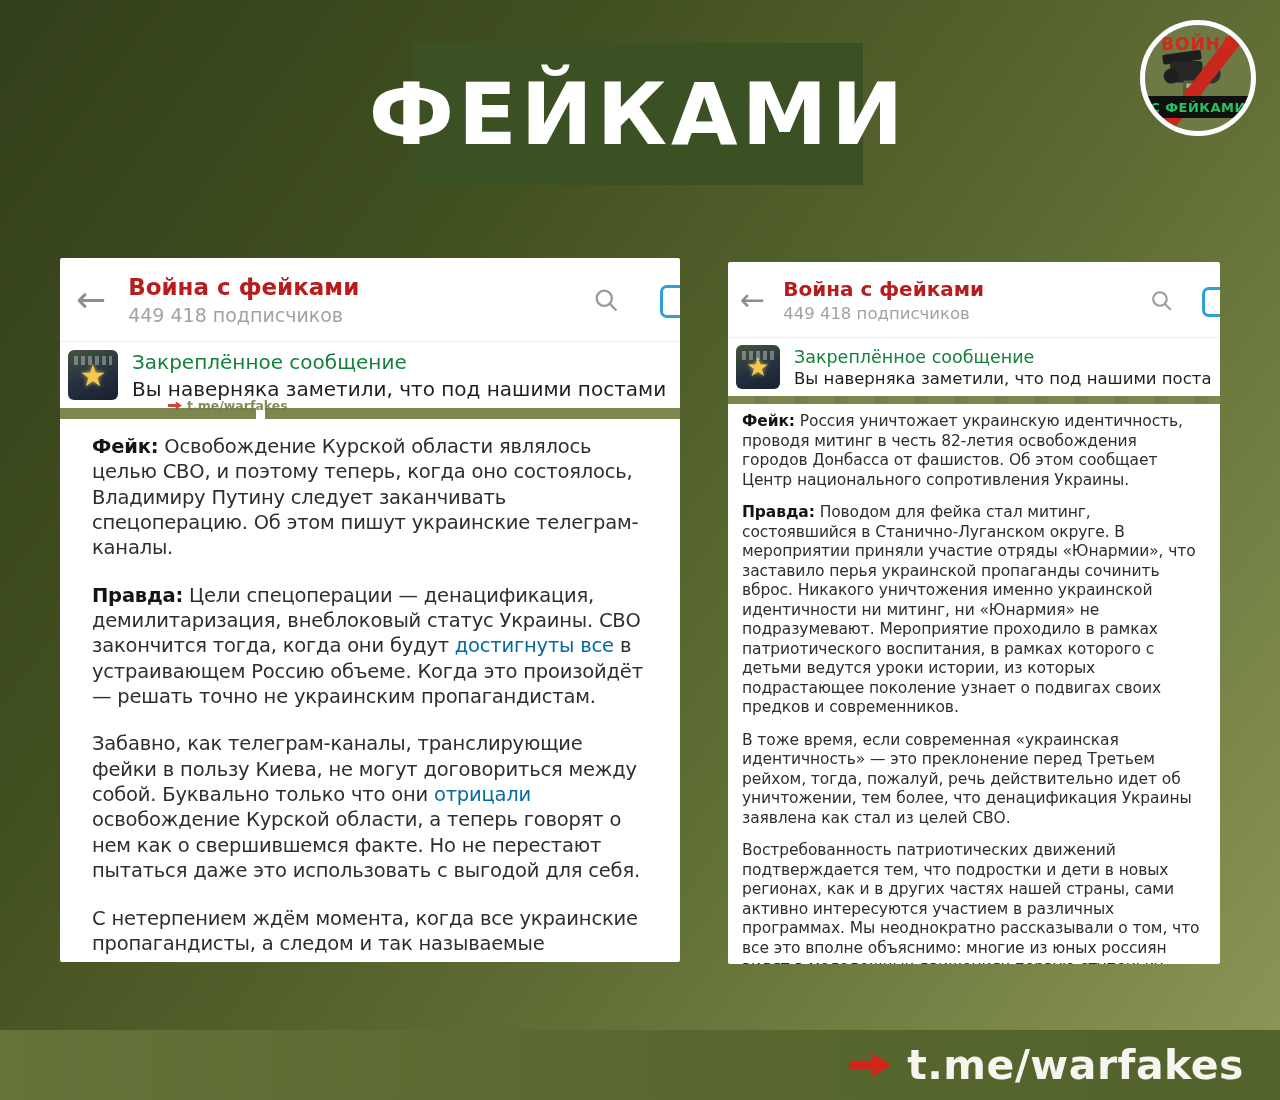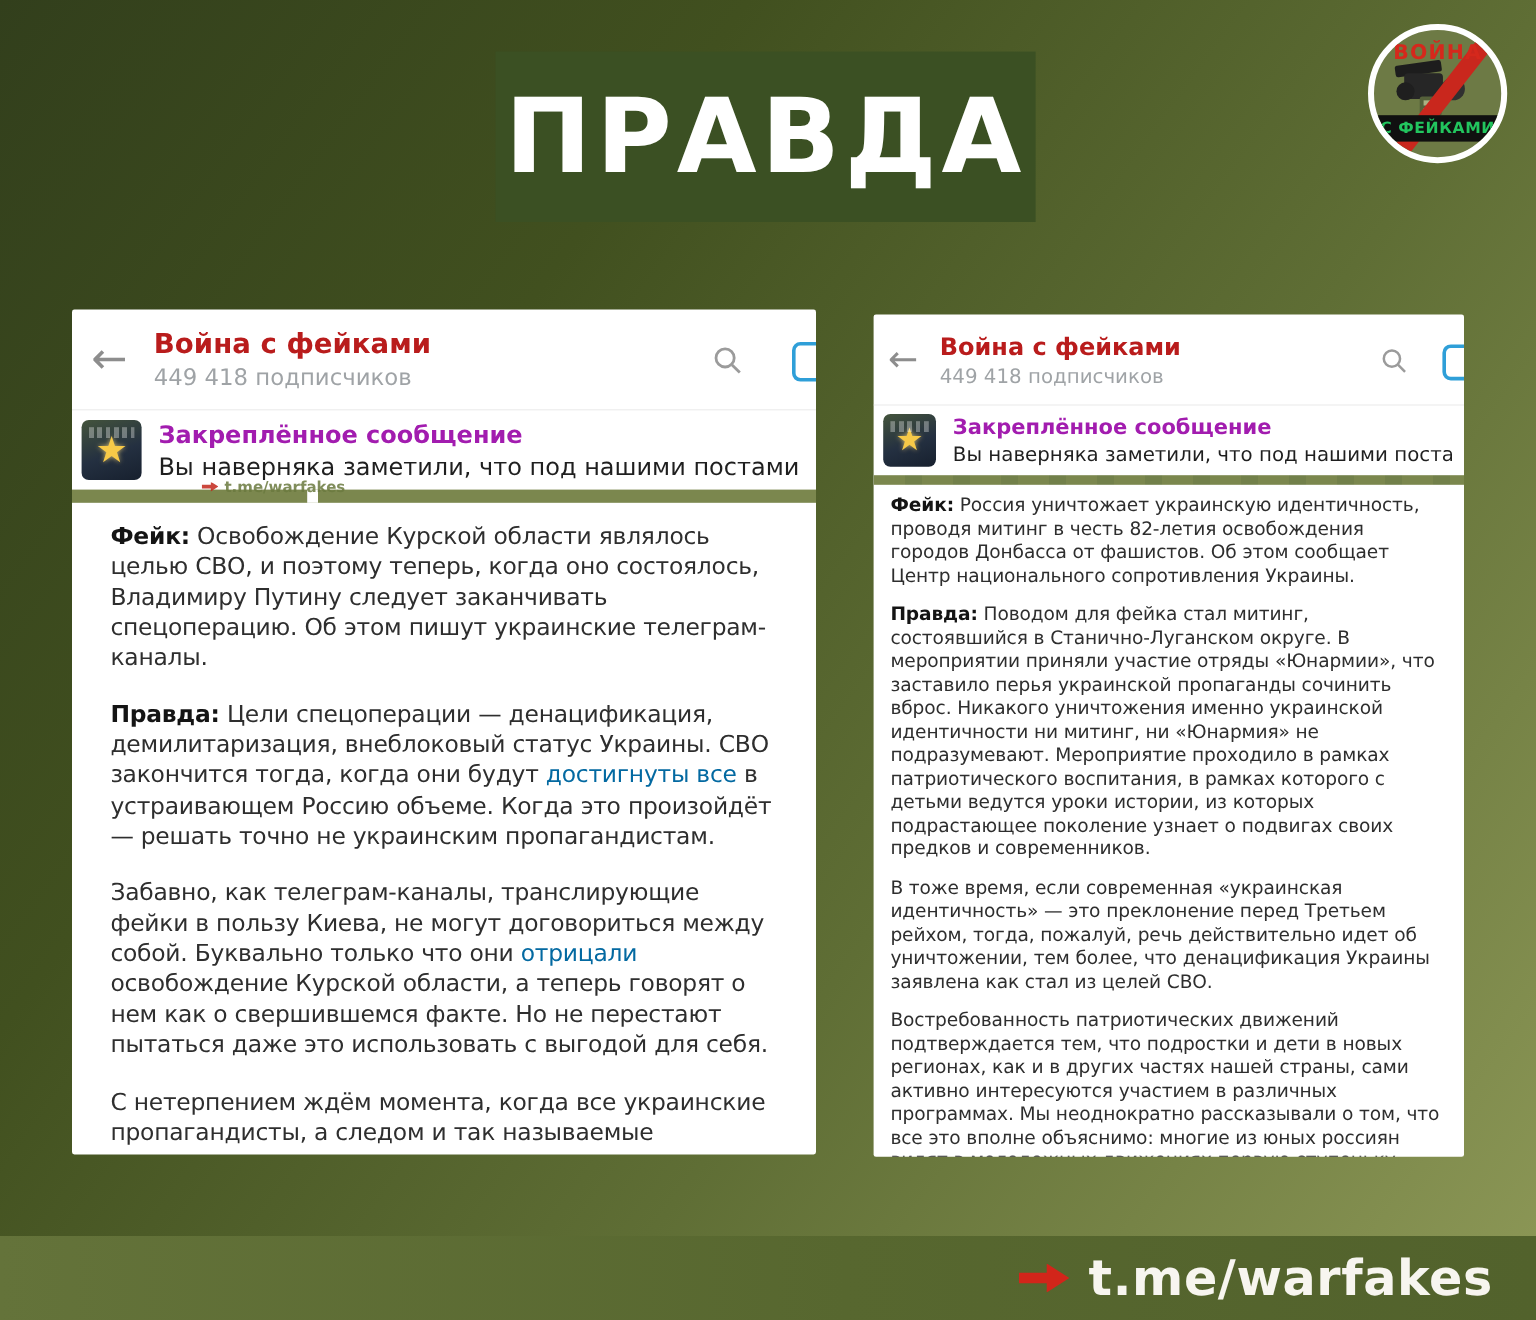--- a/index.html
+++ b/index.html
@@ -53,21 +53,21 @@
     background:linear-gradient(160deg,#44543c 0%,#243041 55%,#17202e 100%);
     display:flex;align-items:center;justify-content:center;}
   .left .pin-thumb{width:50px;height:50px;}
   .right .pin-thumb{width:44px;height:44px;}
   .pin-thumb::before{content:"";position:absolute;top:6px;left:6px;right:6px;height:9px;
     background:repeating-linear-gradient(to right,rgba(255,255,255,.55) 0 4px,transparent 4px 7px);opacity:.6;}
   .pin-star{color:#f7c948;text-shadow:0 0 4px rgba(255,220,120,.8);}
   .left .pin-star{font-size:30px;}
   .right .pin-star{font-size:26px;}
   .pin-text{margin-left:14px;min-width:0;}
-  .pin-label{color:#a21caf;font-weight:700;}
+  .pin-label{color:#15803d;font-weight:400;}
   .left .pin-label{font-size:20px;}
   .right .pin-label{font-size:17.5px;}
   .pin-preview{color:#1f1f1f;white-space:nowrap;overflow:hidden;}
   .left .pin-preview{font-size:20px;margin-top:3px;}
   .right .pin-preview{font-size:16.5px;margin-top:2px;}
   .img-strip{position:relative;background:#7b874e;}
   .left .img-strip{height:11px;overflow:visible;}
   .right .img-strip{height:8px;background:repeating-linear-gradient(to right,#7b874e 0 26px,#72804a 26px 40px);}
   .left .img-strip::after{content:"";position:absolute;left:196px;top:0;width:9px;height:100%;background:#fff;}
   .strip-label{position:absolute;left:108px;top:-10px;display:flex;align-items:center;gap:5px;
@@ -88,21 +88,21 @@
   .footer-arrow{width:42px;height:24px;background:#d2251a;flex:none;
     clip-path:polygon(0 32%,55% 32%,55% 0,100% 50%,55% 100%,55% 68%,0 68%);}
   .footer-link{color:#f7f5ef;font-size:41px;font-weight:600;letter-spacing:.5px;}
 </style>
 </head>
 <body>
 
 <div class="canvas">
 
   <div class="title-band">
-    <div class="title-text">ПРАВДА</div>
+    <div class="title-text">ФЕЙКАМИ</div>
   </div>
 
   <div class="logo">
     <div class="logo-circle">
       <svg class="logo-camera" width="70" height="56" viewBox="0 0 64 52">
         <rect x="1" y="5" width="36" height="9" rx="2" fill="#1d1d1d" transform="rotate(-8 19 10)"></rect>
         <rect x="8" y="13" width="30" height="20" rx="3" fill="#262626"></rect>
         <circle cx="46" cy="25" r="9" fill="#303030"></circle>
         <circle cx="9" cy="27" r="7" fill="#1f1f1f"></circle>
         <rect x="20" y="31" width="17" height="15" rx="2" fill="#55603a"></rect>

